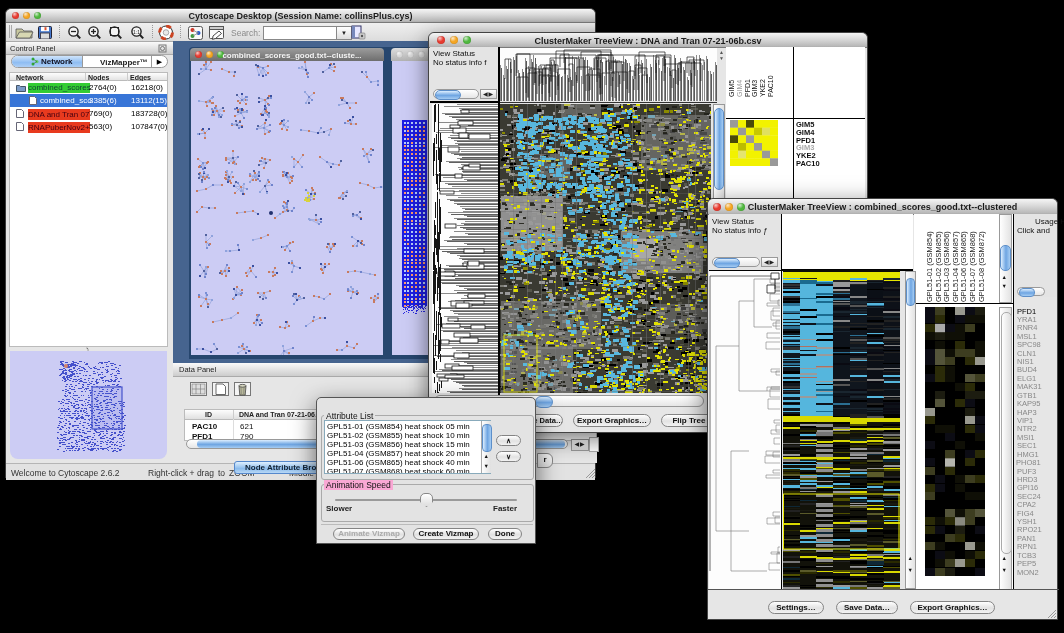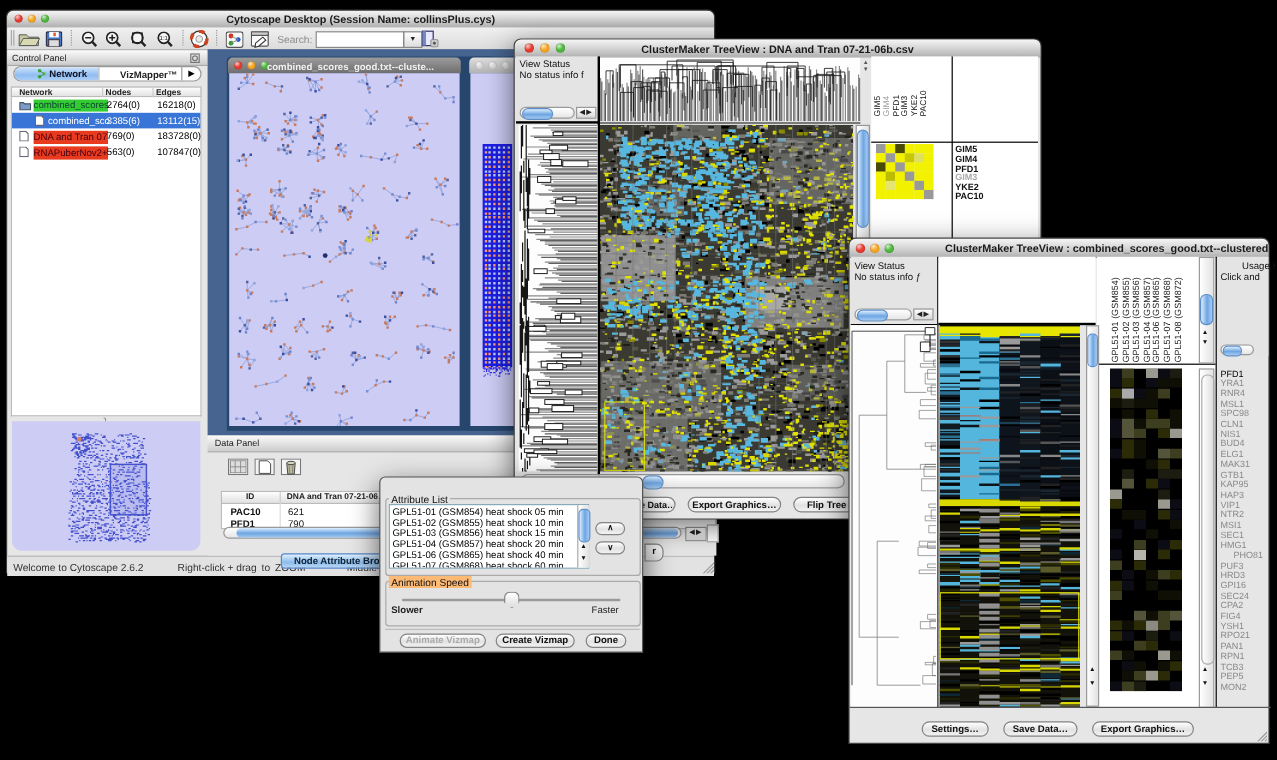--- a/index.html
+++ b/index.html
@@ -379,21 +379,21 @@
     <div style="position:absolute;left:28px;top:381px;width:56px;height:13px;background:linear-gradient(#ffffff,#e2e2e2 55%,#f2f2f2);border:1px solid #848484;border-radius:7px;box-sizing:border-box;text-align:center;font-size:8px;line-height:11px;font-weight:bold;color:#111;white-space:nowrap;overflow:hidden">Settings…</div>
     <div style="position:absolute;left:90px;top:381px;width:44px;height:13px;background:linear-gradient(#ffffff,#e2e2e2 55%,#f2f2f2);border:1px solid #848484;border-radius:7px;box-sizing:border-box;text-align:center;font-size:7.5px;line-height:11px;font-weight:bold;color:#111;white-space:nowrap;overflow:hidden">Save Data…</div>
     <div style="position:absolute;left:144px;top:381px;width:78px;height:13px;background:linear-gradient(#ffffff,#e2e2e2 55%,#f2f2f2);border:1px solid #848484;border-radius:7px;box-sizing:border-box;text-align:center;font-size:8px;line-height:11px;font-weight:bold;color:#111;white-space:nowrap;overflow:hidden">Export Graphics…</div>
     <div style="position:absolute;left:232px;top:381px;width:78px;height:13px;background:linear-gradient(#ffffff,#e2e2e2 55%,#f2f2f2);border:1px solid #848484;border-radius:7px;box-sizing:border-box;text-align:center;font-size:8px;line-height:11px;font-weight:bold;color:#111;white-space:nowrap;overflow:hidden">Flip Tree Node</div>
   </div>
 <div class="w" style="left:707px;top:198px;width:351px;height:422px;background:#e6e6e6;border:1px solid #444;border-radius:6px 6px 0 0;box-sizing:border-box;box-shadow:0 8px 26px rgba(0,0,0,.6)">
     <div style="position:absolute;left:0;top:0;width:100%;height:15px;background:linear-gradient(#f5f5f5,#d9d9d9 45%,#b9b9b9 92%,#adadad);border-bottom:1px solid #7a7a7a;border-radius:6px 6px 0 0">
       <i style="position:absolute;left:5px;top:3.5px;width:8px;height:8px;border-radius:50%;background:radial-gradient(circle at 35% 28%,rgba(255,255,255,.75),rgba(255,255,255,0) 45%),#e83b30;box-shadow:inset 0 0 1px rgba(0,0,0,.5)"></i>
       <i style="position:absolute;left:17px;top:3.5px;width:8px;height:8px;border-radius:50%;background:radial-gradient(circle at 35% 28%,rgba(255,255,255,.75),rgba(255,255,255,0) 45%),#f5a623;box-shadow:inset 0 0 1px rgba(0,0,0,.5)"></i>
       <i style="position:absolute;left:29px;top:3.5px;width:8px;height:8px;border-radius:50%;background:radial-gradient(circle at 35% 28%,rgba(255,255,255,.75),rgba(255,255,255,0) 45%),#4fb83e;box-shadow:inset 0 0 1px rgba(0,0,0,.5)"></i>
-      <div class="tt" style="left:0;right:0;top:3px;text-align:right;font-size:9px;font-weight:bold;color:#1a1a1a">ClusterMaker TreeView : combined_scores_good.txt--clustered</div>
+      <div class="tt" style="left:0;right:0;top:3px;text-align:center;font-size:9px;font-weight:bold;color:#1a1a1a">ClusterMaker TreeView : combined_scores_good.txt--clustered</div>
     </div>
     <div style="position:absolute;left:1px;top:15px;width:72px;height:57px;background:#e4e4e4">
       <div class="tt" style="left:3px;top:3px;font-size:8px;color:#111">View Status</div>
       <div class="tt" style="left:3px;top:12px;font-size:8px;color:#111">No status info ƒ</div>
       <div style="position:absolute;left:3px;top:43px;width:48px;height:10px;background:linear-gradient(#fff,#e6e6e6);border:1px solid #999;border-radius:6px;box-sizing:border-box">
         <i style="position:absolute;left:1px;top:0;width:24px;height:8px;border-radius:5px;background:linear-gradient(#dceeff,#6ea5e2 55%,#a5ccf3);border:0.5px solid #5d8fc9"></i>
       </div>
       <div style="position:absolute;left:52px;top:43px;width:17px;height:10px;background:linear-gradient(#fefefe,#d8d8d8);border:1px solid #999;box-sizing:border-box;color:#222;text-align:center;font-size:6px;line-height:8px;letter-spacing:1px">◀▶</div>
     </div>
     <i style="left:73px;top:15px;width:1px;height:376px;background:#000"></i>
@@ -534,21 +534,21 @@
     <div class="tt" style="left:309px;top:174.9px;font-size:7.5px;color:#888">ELG1</div>
     <div class="tt" style="left:309px;top:183.3px;font-size:7.5px;color:#888">MAK31</div>
     <div class="tt" style="left:309px;top:191.7px;font-size:7.5px;color:#888">GTB1</div>
     <div class="tt" style="left:309px;top:200.1px;font-size:7.5px;color:#888">KAP95</div>
     <div class="tt" style="left:309px;top:208.5px;font-size:7.5px;color:#888">HAP3</div>
     <div class="tt" style="left:309px;top:217.0px;font-size:7.5px;color:#888">VIP1</div>
     <div class="tt" style="left:309px;top:225.4px;font-size:7.5px;color:#888">NTR2</div>
     <div class="tt" style="left:309px;top:233.8px;font-size:7.5px;color:#888">MSI1</div>
     <div class="tt" style="left:309px;top:242.2px;font-size:7.5px;color:#888">SEC1</div>
     <div class="tt" style="left:309px;top:250.6px;font-size:7.5px;color:#888">HMG1</div>
-    <div class="tt" style="left:320px;top:259.1px;font-size:7.5px;color:#888">PHO81</div>
+    <div class="tt" style="left:308px;top:259.1px;font-size:7.5px;color:#888">PHO81</div>
     <div class="tt" style="left:309px;top:267.5px;font-size:7.5px;color:#888">PUF3</div>
     <div class="tt" style="left:309px;top:275.9px;font-size:7.5px;color:#888">HRD3</div>
     <div class="tt" style="left:309px;top:284.3px;font-size:7.5px;color:#888">GPI16</div>
     <div class="tt" style="left:309px;top:292.7px;font-size:7.5px;color:#888">SEC24</div>
     <div class="tt" style="left:309px;top:301.2px;font-size:7.5px;color:#888">CPA2</div>
     <div class="tt" style="left:309px;top:309.6px;font-size:7.5px;color:#888">FIG4</div>
     <div class="tt" style="left:309px;top:318.0px;font-size:7.5px;color:#888">YSH1</div>
     <div class="tt" style="left:309px;top:326.4px;font-size:7.5px;color:#888">RPO21</div>
     <div class="tt" style="left:309px;top:334.8px;font-size:7.5px;color:#888">PAN1</div>
     <div class="tt" style="left:309px;top:343.3px;font-size:7.5px;color:#888">RPN1</div>
@@ -582,21 +582,21 @@
       <div class="tt" style="left:2px;top:46px;font-size:8px;color:#000">GPL51-07 (GSM868) heat shock 60 min</div>
     </div>
     <div style="position:absolute;left:164px;top:23px;width:9px;height:52px;background:linear-gradient(90deg,#fff,#e0e0e0);border-left:1px solid #aaa">
       <i style="left:0px;top:3px;width:8px;height:26px;border-radius:4px;background:linear-gradient(90deg,#dceeff,#6ea5e2 55%,#a5ccf3);border:0.5px solid #5d8fc9"></i>
       <div class="tt" style="left:1.5px;top:32px;font-size:5.5px;color:#111">▲</div>
       <div class="tt" style="left:1.5px;top:42px;font-size:5.5px;color:#111">▼</div>
     </div>
     <div style="position:absolute;left:179px;top:37px;width:25px;height:11px;background:linear-gradient(#ffffff,#e2e2e2 55%,#f2f2f2);border:1px solid #848484;border-radius:6px;box-sizing:border-box;text-align:center;font-size:7px;line-height:9px;font-weight:bold;color:#111;white-space:nowrap;overflow:hidden">∧</div>
     <div style="position:absolute;left:179px;top:53px;width:25px;height:11px;background:linear-gradient(#ffffff,#e2e2e2 55%,#f2f2f2);border:1px solid #848484;border-radius:6px;box-sizing:border-box;text-align:center;font-size:7px;line-height:9px;font-weight:bold;color:#111;white-space:nowrap;overflow:hidden">∨</div>
     <div style="position:absolute;left:4px;top:86px;width:211px;height:36px;border:1px solid #aaa;border-radius:3px"></div>
-    <div class="tt" style="left:7px;top:82px;font-size:8.5px;color:#111;background:#fdba74;padding:0 2px">Animation Speed</div>
+    <div class="tt" style="left:7px;top:82px;font-size:8.5px;color:#111;background:#f9a8d4;padding:0 2px">Animation Speed</div>
     <i style="left:18px;top:101px;width:182px;height:2px;background:#9a9a9a;border-radius:1px"></i>
     <div style="position:absolute;left:103px;top:95px;width:11px;height:12px;background:linear-gradient(#fff,#ddd);border:1px solid #888;border-radius:5px 5px 4px 4px;clip-path:polygon(0 0,100% 0,100% 65%,50% 100%,0 65%)"></div>
     <div class="tt" style="left:9px;top:106px;font-size:8px;font-weight:bold;color:#222">Slower</div>
-    <div class="tt" style="left:176px;top:106px;font-size:8px;font-weight:normal;color:#222">Faster</div>
+    <div class="tt" style="left:176px;top:106px;font-size:8px;font-weight:bold;color:#222">Faster</div>
     <i style="left:4px;top:126px;width:212px;height:1px;background:#bbb"></i>
     <div style="position:absolute;left:16px;top:130px;width:72px;height:12px;background:linear-gradient(#ffffff,#e2e2e2 55%,#f2f2f2);border:1px solid #848484;border-radius:7px;box-sizing:border-box;text-align:center;font-size:8px;line-height:10px;font-weight:bold;color:#aaa;white-space:nowrap;overflow:hidden">Animate Vizmap</div>
     <div style="position:absolute;left:96px;top:130px;width:66px;height:12px;background:linear-gradient(#ffffff,#e2e2e2 55%,#f2f2f2);border:1px solid #848484;border-radius:7px;box-sizing:border-box;text-align:center;font-size:8px;line-height:10px;font-weight:bold;color:#111;white-space:nowrap;overflow:hidden">Create Vizmap</div>
     <div style="position:absolute;left:171px;top:130px;width:34px;height:12px;background:linear-gradient(#ffffff,#e2e2e2 55%,#f2f2f2);border:1px solid #848484;border-radius:7px;box-sizing:border-box;text-align:center;font-size:8px;line-height:10px;font-weight:bold;color:#111;white-space:nowrap;overflow:hidden">Done</div>
   </div>
 </body></html>

